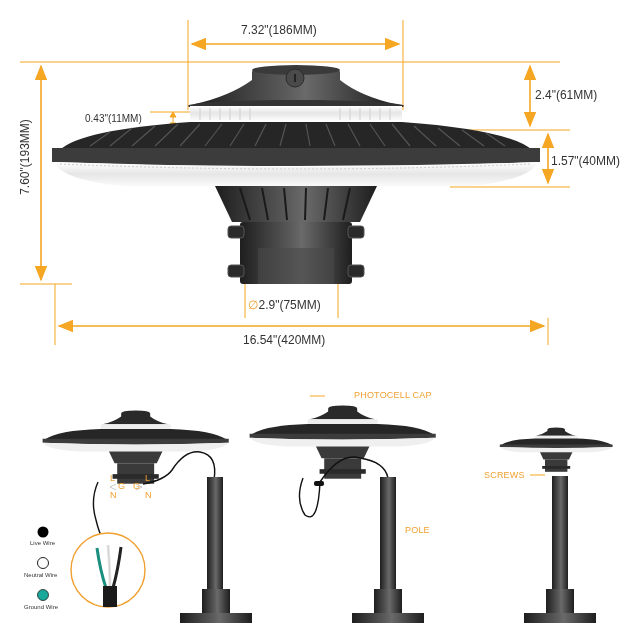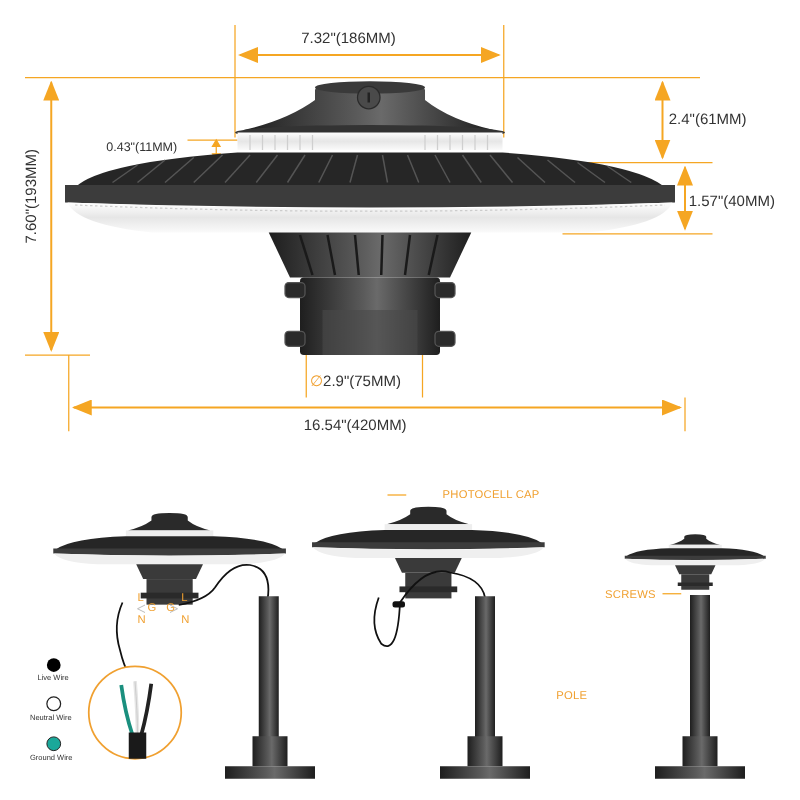--- a/index.html
+++ b/index.html
@@ -225,19 +225,19 @@
 <div class="dim-text" style="left:243px; top:333px;">16.54"(420MM)</div>
 
 <div class="lgn" style="left:110px; top:473px;">L</div>
 <div class="lgn" style="left:118px; top:481px;">G</div>
 <div class="lgn" style="left:110px; top:490px;">N</div>
 <div class="lgn" style="left:145px; top:473px;">L</div>
 <div class="lgn" style="left:133px; top:481px;">G</div>
 <div class="lgn" style="left:145px; top:490px;">N</div>
 
 <div class="label-orange" style="left:327px; top:390px;padding-left:27px;">PHOTOCELL CAP</div>
-<div class="label-orange" style="left:405px; top:551px;margin-left:40px;">POLE</div>
+<div class="label-orange" style="left:405px; top:525px;">POLE</div>
 
 <div class="label-orange" style="left:484px; top:470px;text-align:center;">SCREWS</div>
 
 <div class="wire-label" style="left:30px; top:540px;">Live Wire</div>
 <div class="wire-label" style="left:24px; top:572px;">Neutral Wire</div>
 <div class="wire-label" style="left:24px; top:604px;">Ground Wire</div>
 
 </body></html>

